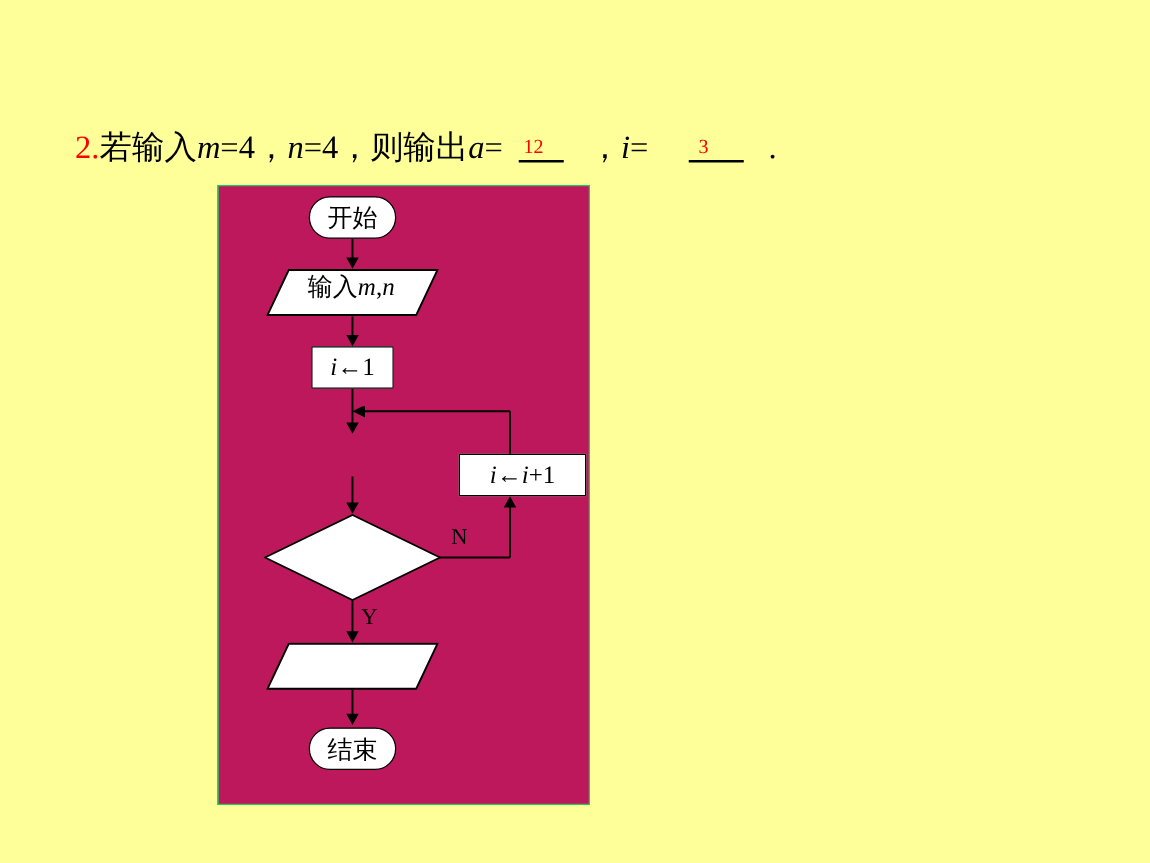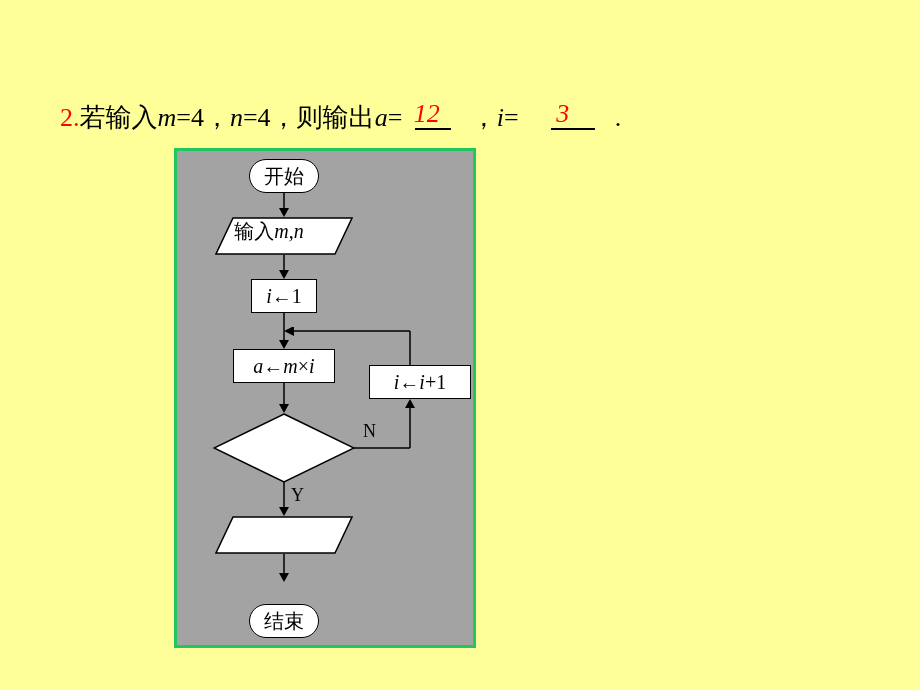--- a/index.html
+++ b/index.html
@@ -22,42 +22,41 @@
   .var-italic { font-style: italic; font-family: "Times New Roman", serif; }
   .blank {
     display: inline-block;
     min-width: 36px;
     text-align: center;
     position: relative;
     vertical-align: baseline;
   }
   .answer-text {
     color: #ff0000;
-    font-size: 26px;
+    font-size: 16px;
     position: relative;
     top: -4px;
-    font-style: italic;
   }
   .underline {
     display: inline-block;
     border-bottom: 2px solid #000;
     width: 36px;
     height: 2px;
     vertical-align: baseline;
     position: relative;
     top: 4px;
   }
   .flowchart-wrap {
     position: absolute;
     top: 148px;
     left: 174px;
     width: 296px;
     height: 494px;
-    background: #a3a3a3;
-    border: 3px solid #22c55e;
+    background: #be185d;
+    border: 1px solid #22c55e;
   }
   .flowchart {
     position: relative;
     width: 100%;
     height: 100%;
     font-size: 20px;
   }
   .box {
     position: absolute;
     border: 1.5px solid #000;
@@ -107,43 +106,40 @@
     </div>
 
     <svg style="left:100px; top:42px;" width="14" height="24">
       <line x1="7" y1="0" x2="7" y2="17" stroke="#000" stroke-width="1.5"></line>
       <polygon points="7,24 2,15 12,15" fill="#000"></polygon>
     </svg>
 
     <svg style="left:38px; top:66px;" width="138" height="38">
       <polygon points="18,1 137,1 120,37 1,37" fill="#fff" stroke="#000" stroke-width="1.5"></polygon>
     </svg>
-    <div class="io-inner" style="position:absolute; left:23px; top:66px; width:138px; height:28px;">
+    <div class="io-inner" style="position:absolute; left:37px; top:66px; width:138px; height:28px;">
       <span>
         输入<span class="var-italic">m</span>,<span class="var-italic">n</span>
       </span>
     </div>
 
     <svg style="left:100px; top:104px;" width="14" height="24">
       <line x1="7" y1="0" x2="7" y2="17" stroke="#000" stroke-width="1.5"></line>
       <polygon points="7,24 2,15 12,15" fill="#000"></polygon>
     </svg>
 
     <div class="box process" style="left:74px; top:128px; width:66px;">
       <span><span class="var-italic">i</span>←1</span>
     </div>
 
     <svg style="left:100px; top:162px;" width="14" height="36">
       <line x1="7" y1="0" x2="7" y2="29" stroke="#000" stroke-width="1.5"></line>
       <polygon points="7,36 2,27 12,27" fill="#000"></polygon>
     </svg>
 
-    <div class="box process" style="left:56px; top:198px; width:102px;">
-      <span><span class="var-italic">a</span>←<span class="var-italic">m</span>×<span class="var-italic">i</span></span>
-    </div>
 
     <svg style="left:100px; top:232px;" width="14" height="30">
       <line x1="7" y1="0" x2="7" y2="23" stroke="#000" stroke-width="1.5"></line>
       <polygon points="7,30 2,21 12,21" fill="#000"></polygon>
     </svg>
 
     <svg style="left:36px; top:262px;" width="142" height="70">
       <polygon points="71,1 141,35 71,69 1,35" fill="#fff" stroke="#000" stroke-width="1.5"></polygon>
     </svg>
 
@@ -174,18 +170,18 @@
 
     <svg style="left:38px; top:365px;" width="138" height="38">
       <polygon points="18,1 137,1 120,37 1,37" fill="#fff" stroke="#000" stroke-width="1.5"></polygon>
     </svg>
 
     <svg style="left:100px; top:403px;" width="14" height="28">
       <line x1="7" y1="0" x2="7" y2="21" stroke="#000" stroke-width="1.5"></line>
       <polygon points="7,28 2,19 12,19" fill="#000"></polygon>
     </svg>
 
-    <div class="box terminal" style="left:72px; top:453px; width:70px;align-items:center;">
+    <div class="box terminal" style="left:72px; top:433px; width:70px;align-items:center;">
       <span>结束</span>
     </div>
 
   </div>
 </div>
 
 </body></html>

